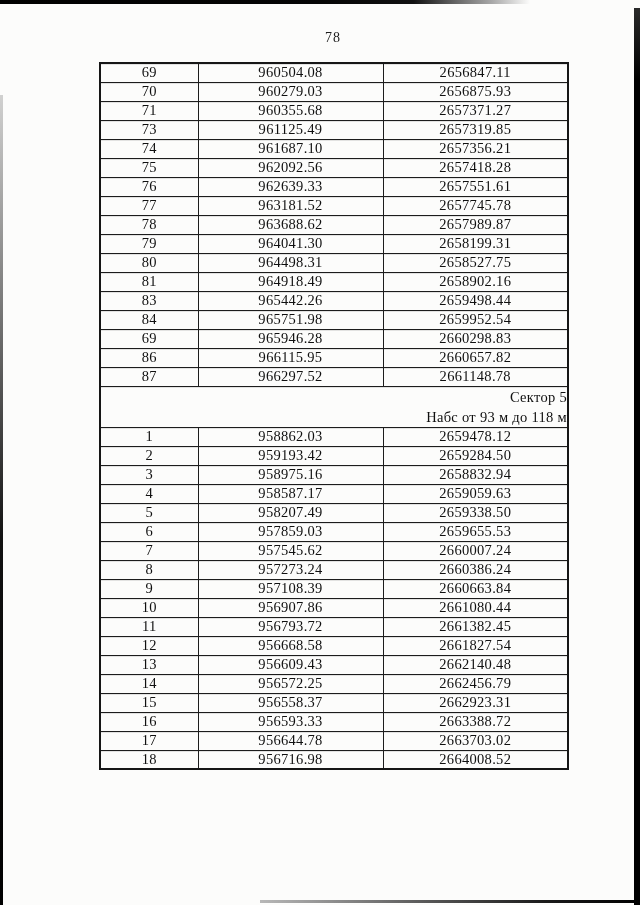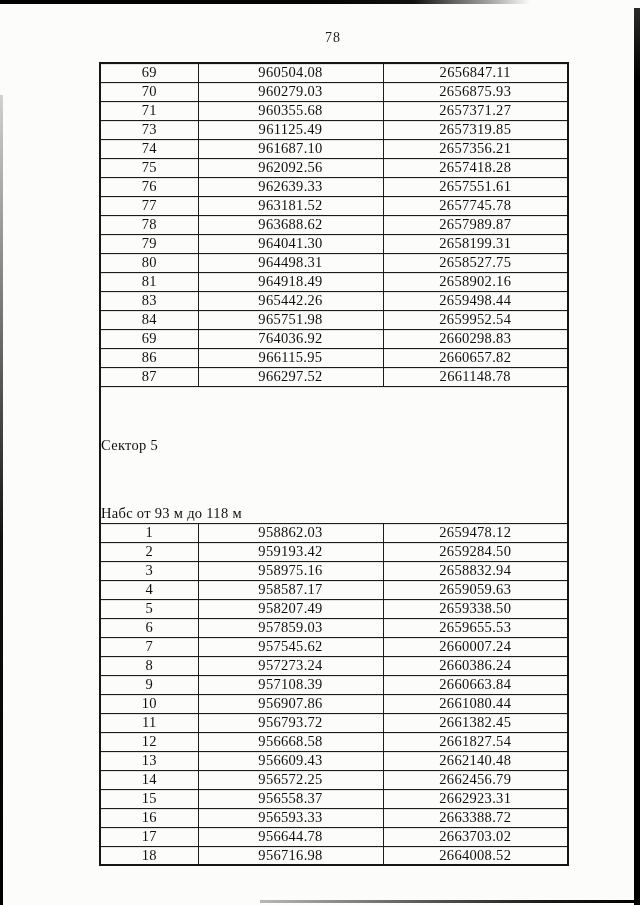--- a/index.html
+++ b/index.html
@@ -50,21 +50,21 @@
     color: #101010;
     
     box-shadow: inset 0 1px 0 rgba(110,110,110,0.18);
   }
   td.section-header {
     height: 42px;
     font-size: 15px;
     line-height: 20px;
     padding: 1px 0;
   }
-  td.section-header div { text-align: left; margin-top: 48px; }
+  td.section-header div { text-align: right; }
 
   
   .edge { position: absolute; pointer-events: none; }
   .edge-top {
     top: 0; left: 0; height: 4px; width: 530px;
     background: linear-gradient(to right, #000 0%, #050505 60%, #111 78%, #666 86%, #aaa 93%, rgba(170,170,170,0) 100%);
   }
   .edge-right {
     top: 8px; right: 0; width: 6px; height: 897px;
     background: linear-gradient(to bottom, #2a2a2a 0%, #000 8%, #000 100%);
@@ -155,21 +155,21 @@
         <td>965442.26</td>
         <td>2659498.44</td>
       </tr>
       <tr>
         <td>84</td>
         <td>965751.98</td>
         <td>2659952.54</td>
       </tr>
       <tr>
         <td>69</td>
-        <td>764036.92</td>
+        <td>965946.28</td>
         <td>2660298.83</td>
       </tr>
       <tr>
         <td>86</td>
         <td>966115.95</td>
         <td>2660657.82</td>
       </tr>
       <tr>
         <td>87</td>
         <td>966297.52</td>

